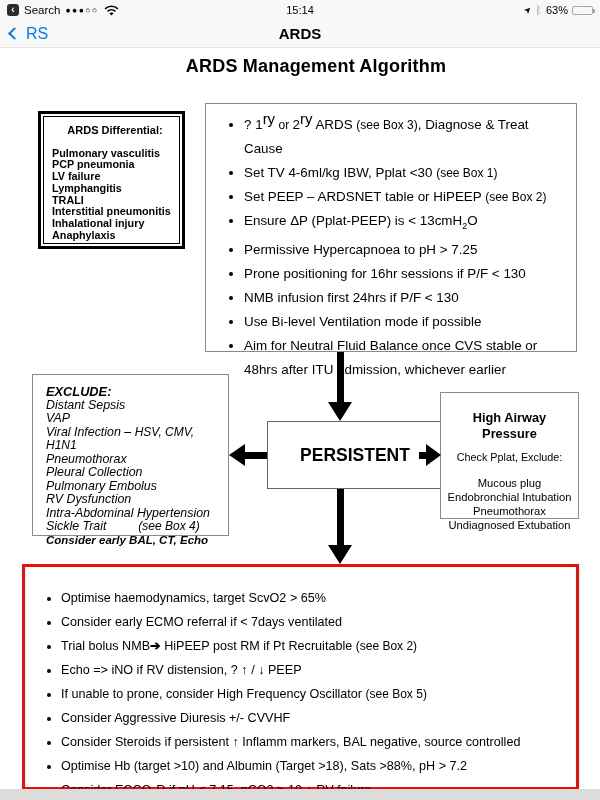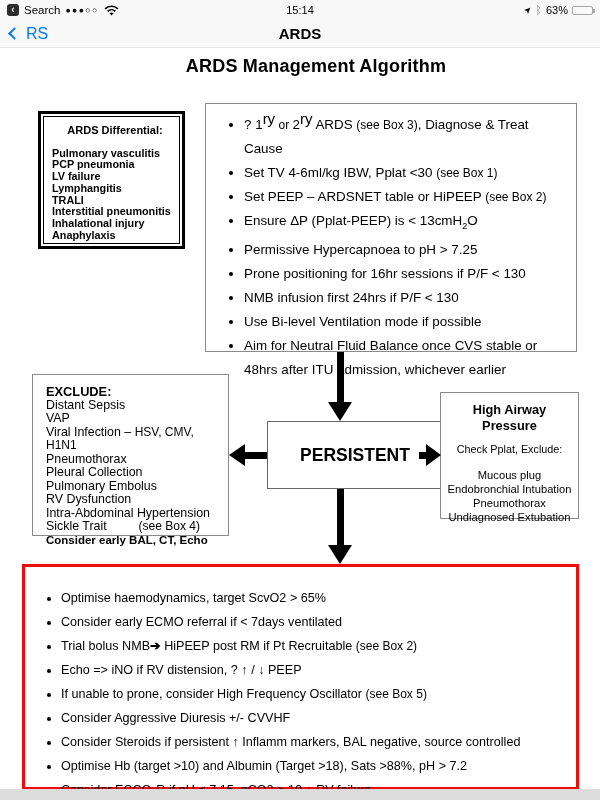--- a/index.html
+++ b/index.html
@@ -46,32 +46,32 @@
     padding:11px 4px 0 11px; font-weight:bold; font-size:10.8px; }
   .diff-box .bx-title { text-align:center; font-size:11px; margin-bottom:11px; }
   .diff-box div { line-height:11.7px; }
 
   
   .mgmt-box { left:205px; top:55px; width:372px; height:249px; padding:3px 6px 0 22px; }
   .mgmt-box ul { margin:0; padding-left:16px; list-style:disc; }
   .mgmt-box li { font-size:13.4px; line-height:24px; }
 
   
-  .excl-box { left:32px; top:326px; width:197px; height:162px; padding:10px 3px 0 13px; font-size:12.4px; }
+  .excl-box { left:32px; top:326px; width:197px; height:162px; padding:10px 3px 0 13px; font-size:12.4px;font-style:italic; }
   .excl-box .bx-title { font-weight:bold; font-size:12.8px; line-height:13.5px; }
   .excl-box div { line-height:13.5px; }
 
   
   .hypo-box { left:267px; top:373px; width:176px; height:68px; border:1px solid #666;
     display:flex; flex-direction:column; justify-content:center; align-items:center;
     font-weight:bold; font-size:17.5px; line-height:22px; text-align:center; }
 
   
   .hap-box { left:440px; top:344px; width:139px; height:127px; padding-top:9px; text-align:center; }
-  .hap-box .bx-title { font-weight:bold; font-size:12.8px; line-height:16px; margin-bottom:9px; }
+  .hap-box .bx-title { font-weight:bold; font-size:12.8px; line-height:16px; margin-bottom:9px;margin-top:8px; }
   .hap-sub { font-size:10.8px; margin-bottom:13px; }
   .hap-list div { font-size:11.2px; line-height:14px; }
 
   
   .red-box { left:22px; top:516px; width:557px; height:226px; border:3px solid #ee0d0d;
     padding:19px 4px 0 21px; }
   .red-box ul { margin:0; padding-left:15px; list-style:disc; }
   .red-box li { font-size:12.6px; line-height:24px; }
 
   

